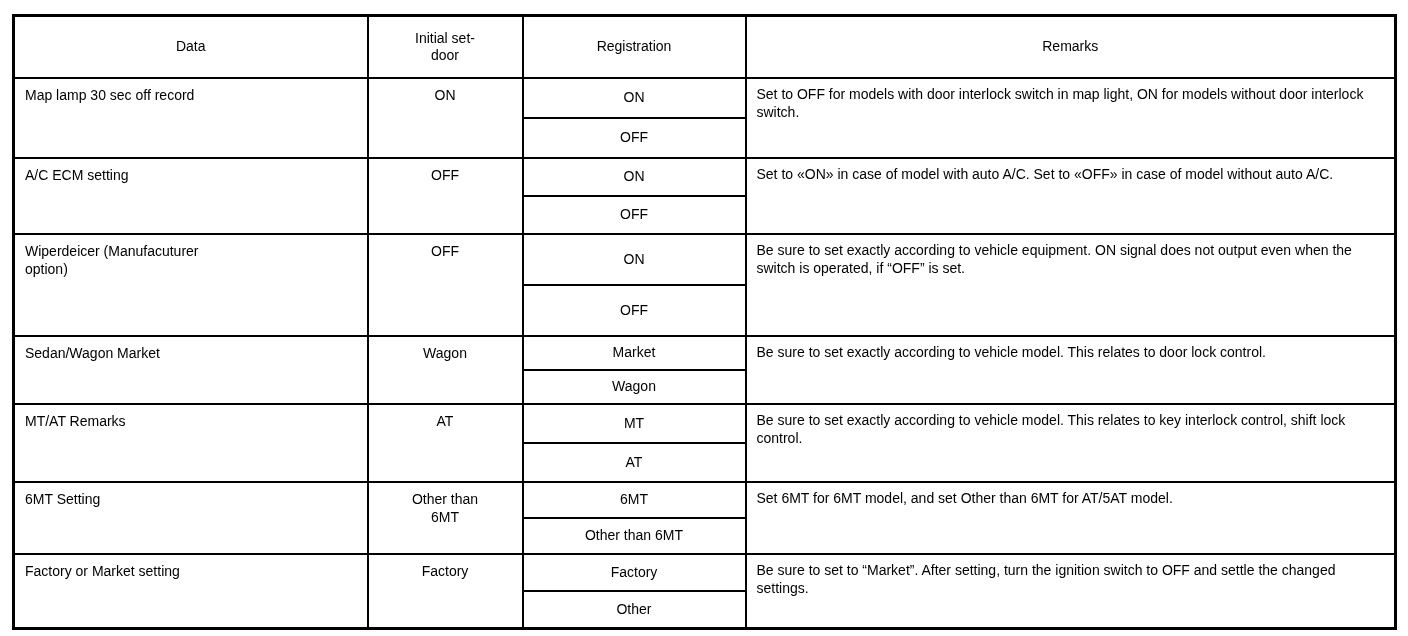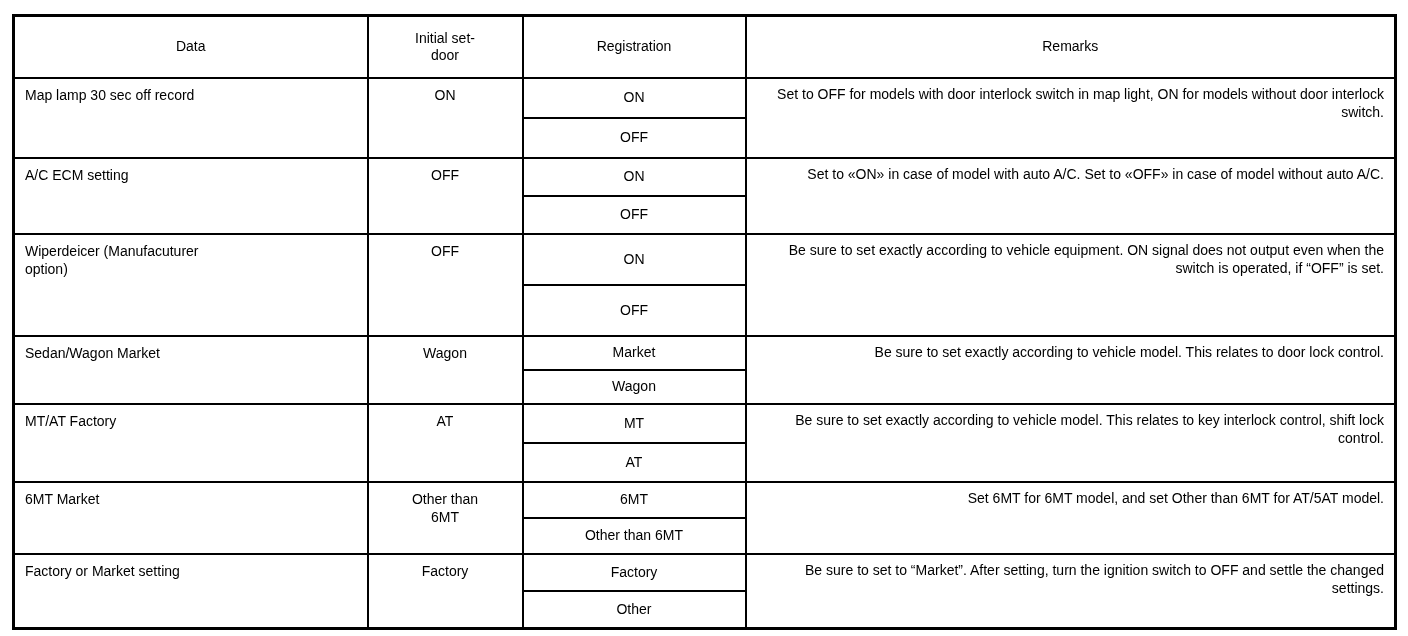--- a/index.html
+++ b/index.html
@@ -57,21 +57,21 @@
     vertical-align: middle;
     text-align: center;
     padding-top: 2px;
     padding-bottom: 2px;
   }
   td.reg-top {
     border-bottom-width: 3px;
   }
   td.c-rem {
     vertical-align: top;
-    text-align: right;
+    text-align: left;
     padding-top: 7px;
   }
   tr.sub-row-a, tr.sub-row-b { height: 38px; }
   tbody.r1 tr { height: 40px; }
   tbody.r2 tr { height: 38px; }
   tbody.r3 tr { height: 51px; }
   tbody.r4 tr { height: 34px; }
   tbody.r5 tr { height: 39px; }
   tbody.r6 tr { height: 36px; }
   tbody.r7 tr { height: 37px; }
@@ -141,33 +141,33 @@
         <td class="c-reg reg-top">Market</td>
         <td class="c-rem" rowspan="2">Be sure to set exactly according to vehicle model. This relates to door lock control.</td>
       </tr>
       <tr class="sub-row-b">
         <td class="c-reg">Wagon</td>
       </tr>
     </tbody>
 
     <tbody class="r5">
       <tr class="sub-row-a">
-        <td class="c-data" rowspan="2">MT/AT Factory</td>
+        <td class="c-data" rowspan="2">MT/AT Remarks</td>
         <td class="c-init" rowspan="2">AT</td>
         <td class="c-reg reg-top">MT</td>
         <td class="c-rem" rowspan="2">Be sure to set exactly according to vehicle model. This relates to key interlock control, shift lock control.</td>
       </tr>
       <tr class="sub-row-b">
         <td class="c-reg">AT</td>
       </tr>
     </tbody>
 
     <tbody class="r6">
       <tr class="sub-row-a">
-        <td class="c-data" rowspan="2">6MT Market</td>
+        <td class="c-data" rowspan="2">6MT Setting</td>
         <td class="c-init" rowspan="2">Other than
 6MT</td>
         <td class="c-reg reg-top">6MT</td>
         <td class="c-rem" rowspan="2">Set 6MT for 6MT model, and set Other than 6MT for AT/5AT model.</td>
       </tr>
       <tr class="sub-row-b">
         <td class="c-reg">Other than 6MT</td>
       </tr>
     </tbody>
 

